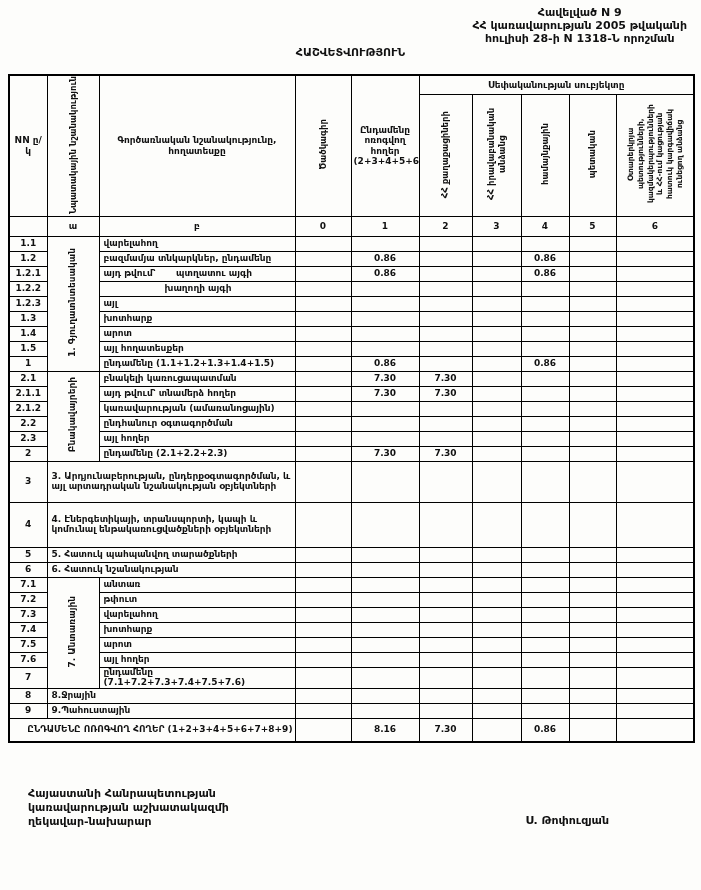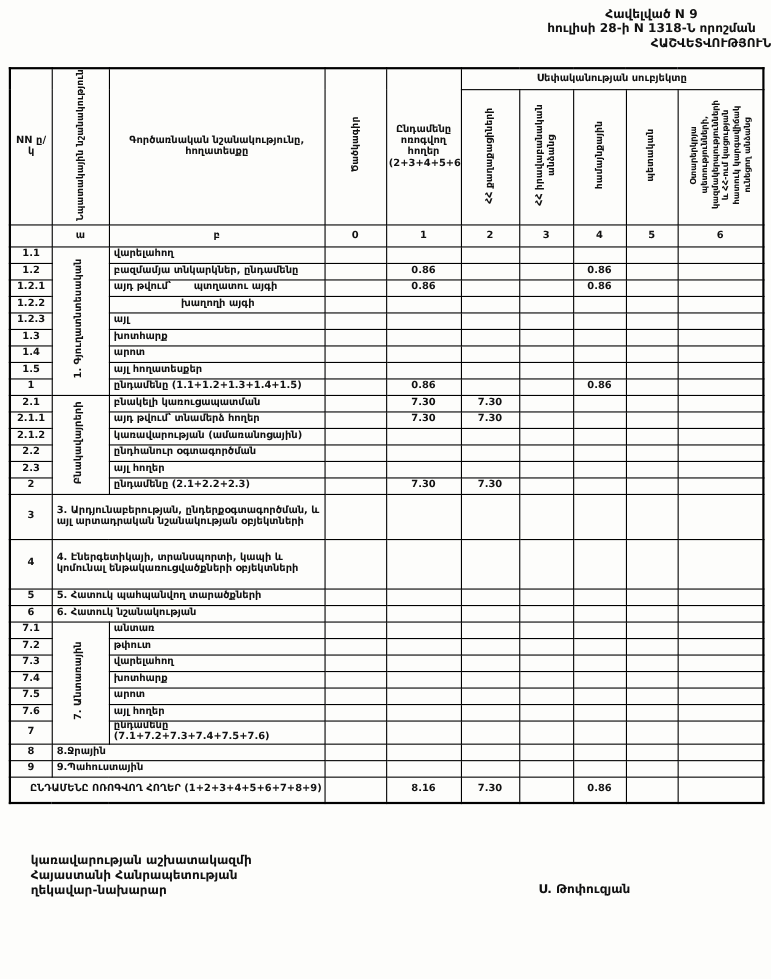--- a/index.html
+++ b/index.html
@@ -2,21 +2,21 @@
 <html><head>
 <meta charset="utf-8">
 <style>
   html,body{margin:0;padding:0;}
   body{
     width:701px;height:890px;background:#fdfdfb;color:#111;
     font-family:"DejaVu Sans",sans-serif;position:relative;overflow:hidden;
   }
   .appendix{margin:7px 14px 0 0;text-align:center;float:right;
     font-size:11px;font-weight:bold;line-height:1.18;}
-  .title{clear:both;margin:18px 0 0 0;text-align:right;
+  .title{clear:both;margin:18px 0 0 0;text-align:center;
     font-size:11px;font-weight:bold;line-height:1.25;}
   .title .t1{margin-bottom:3px;}
   table{border-collapse:collapse;table-layout:fixed;width:685px;margin:14px 0 0 8px;}
   th,td{border:1px solid #000;padding:0 2px;font-size:9px;font-weight:bold;
     overflow:hidden;vertical-align:middle;}
   table{border:2px solid #000;}
   thead th{text-align:center;line-height:1.15;}
   .ownhead{height:17px;font-size:9px;}
   .ownersrow th{height:114px;vertical-align:middle;}
   .rot{writing-mode:vertical-rl;transform:rotate(180deg);display:inline-block;
@@ -31,27 +31,28 @@
   td.lbl .l2{display:inline-block;width:62%;text-align:center;}
   td.val{text-align:center;}
   td.cat{text-align:center;vertical-align:middle;}
   td.cat .rot{max-height:200px;font-size:9px;}
   tr.tall td{height:40px;}
   tr.tall2 td{height:44px;}
   tr.totalrow td{height:22px;font-size:9px;}
   tr.totalrow td.lbl{text-align:right;}
   .signature{display:flex;justify-content:space-between;align-items:flex-end;
     margin:44px 30px 0 28px;font-size:11px;font-weight:bold;line-height:1.3;}
-  .sig-name{padding-bottom:1px;margin-right:98px;}
+  .sig-name{padding-bottom:1px;margin-right:62px;}
 </style>
 </head>
 <body>
 
 <div class="appendix">
   <div>Հավելված N  9</div>
+  <div>ՀՀ կառավարության 2005 թվականի</div>
   <div>հուլիսի 28-ի N 1318-Ն որոշման</div>
 </div>
 
 <div class="title">
   <div class="t1">ՀԱՇՎԵՏՎՈՒԹՅՈՒՆ</div>
 </div>
 
 <table id="report-table">
     <colgroup>
       <col style="width: 38px;">
@@ -414,18 +415,18 @@
         <td class="val"></td>
         <td class="val">0.86</td>
         <td class="val"></td>
         <td class="val"></td>
       </tr>
     </tbody>
   </table>
 
 <div class="signature">
   <div>
+    <div>Հայաստանի Հանրապետության</div>
     <div>կառավարության աշխատակազմի</div>
-    <div>Հայաստանի Հանրապետության</div>
     <div>ղեկավար-նախարար</div>
   </div>
   <div class="sig-name">Ս. Թոփուզյան</div>
 </div>
 
 </body></html>

